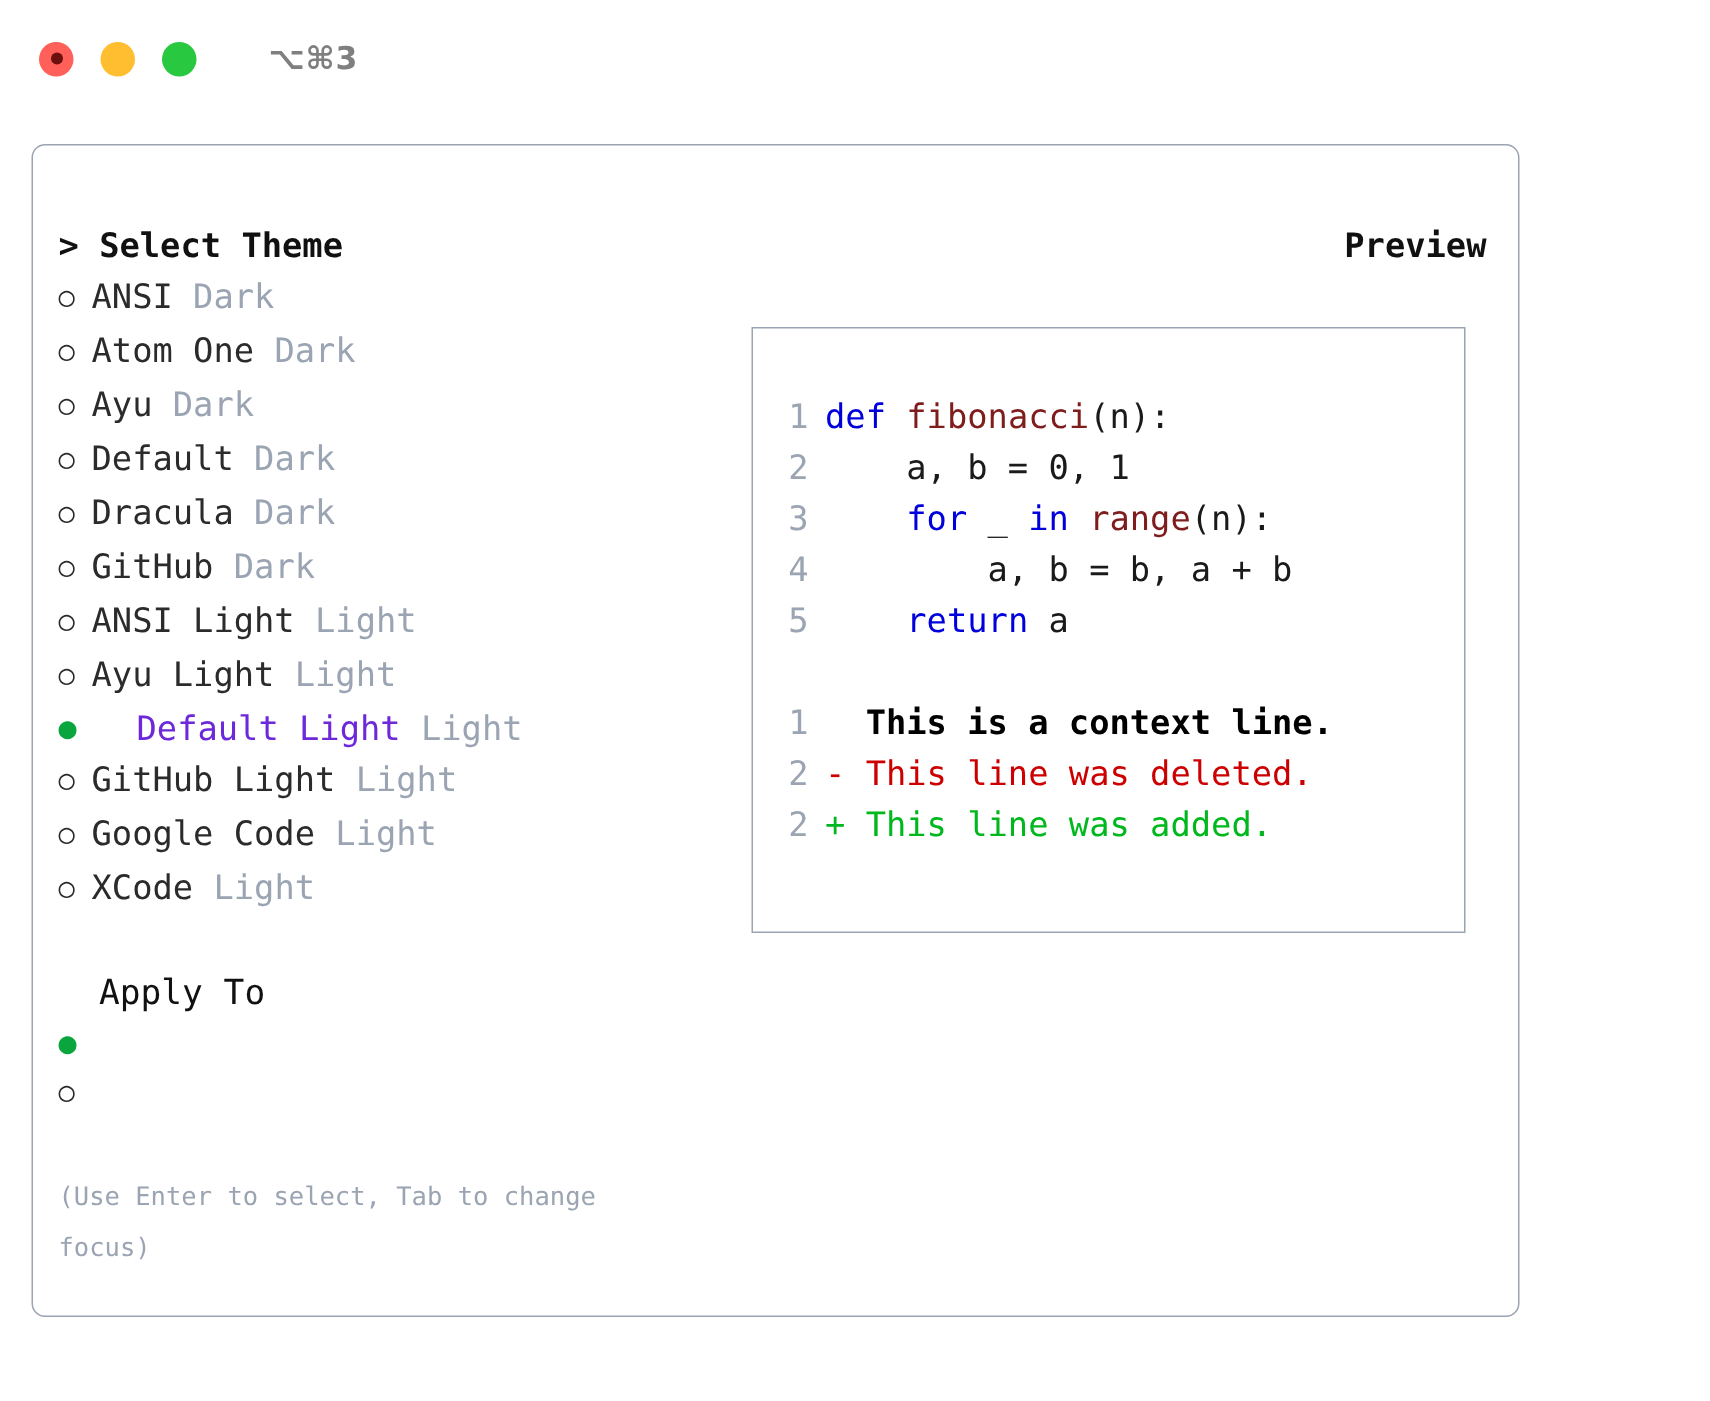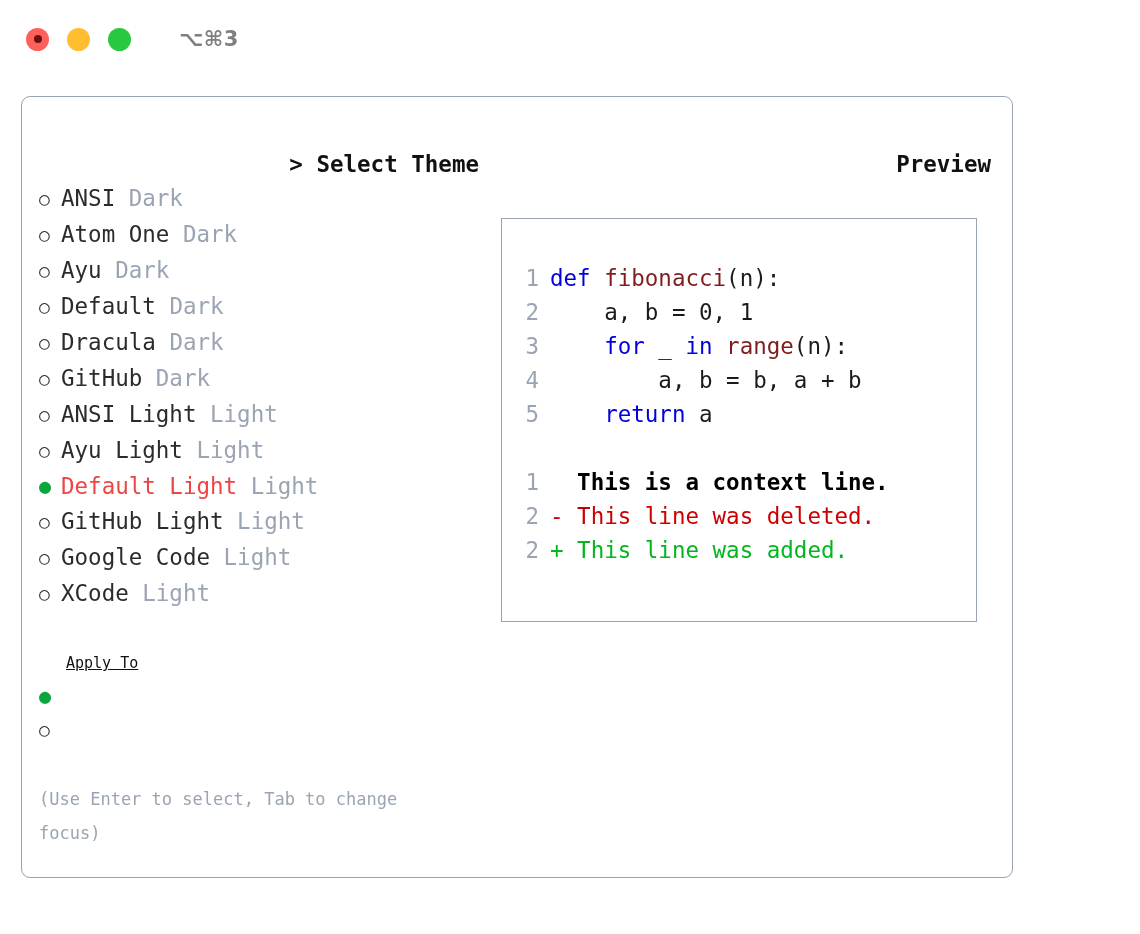--- a/index.html
+++ b/index.html
@@ -91,21 +91,20 @@
     top: 50px;
     width: 440px;
   }
 
   .list-header {
     font-size: 22.5px;
     font-weight: bold;
     color: #111111;
     line-height: 34px;
     white-space: pre;
-    text-align: right;
   }
   .list-header .caret { color: #111111; }
 
   .theme-row {
     display: flex;
     align-items: baseline;
     font-size: 22.5px;
     line-height: 34px;
     white-space: pre;
   }
@@ -114,32 +113,31 @@
     display: inline-block;
     flex: none;
     text-align: left;
     font-size: 18px;
     color: #2a2a2a;
     position: relative;
     top: -1px;
   }
   .bullet.on { color: #0aa53c; font-size: 20px; }
   .row-name { color: #2b2b2b; }
-  .row-name.sel { color: #ef4444; }
+  .row-name.sel { color: #6d28d9; margin-left: 30px; }
   .row-tag { color: #9aa4b2; }
 
   .spacer-row { height: 34px; }
 
   .group-header {
-    font-size: 15px;
+    font-size: 23px;
     line-height: 34px;
     color: #111111;
     padding-left: 27px;
     white-space: pre;
-    text-decoration: underline;
   }
 
   .hint {
     margin-top: 34px;
     font-size: 17px;
     line-height: 34px;
     color: #9aa4b2;
     width: 400px;
     white-space: pre-wrap;
   }

